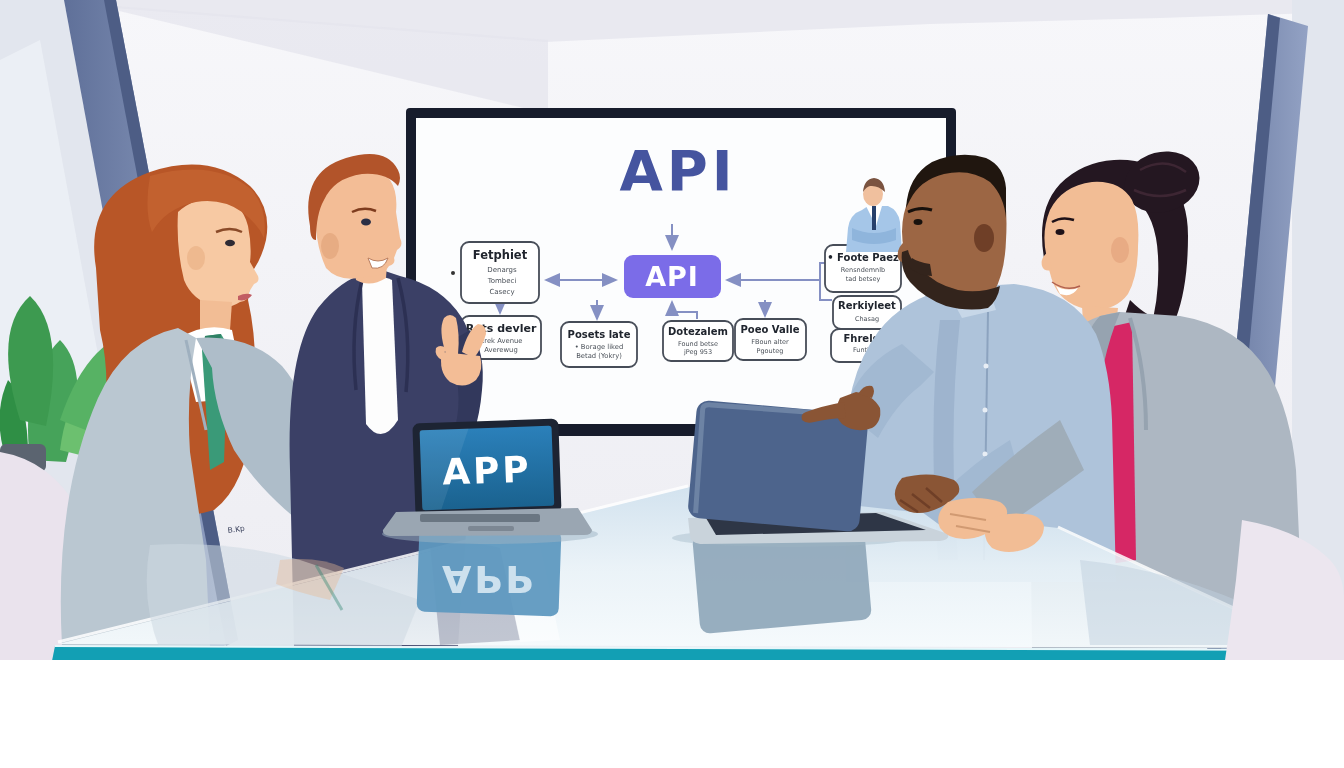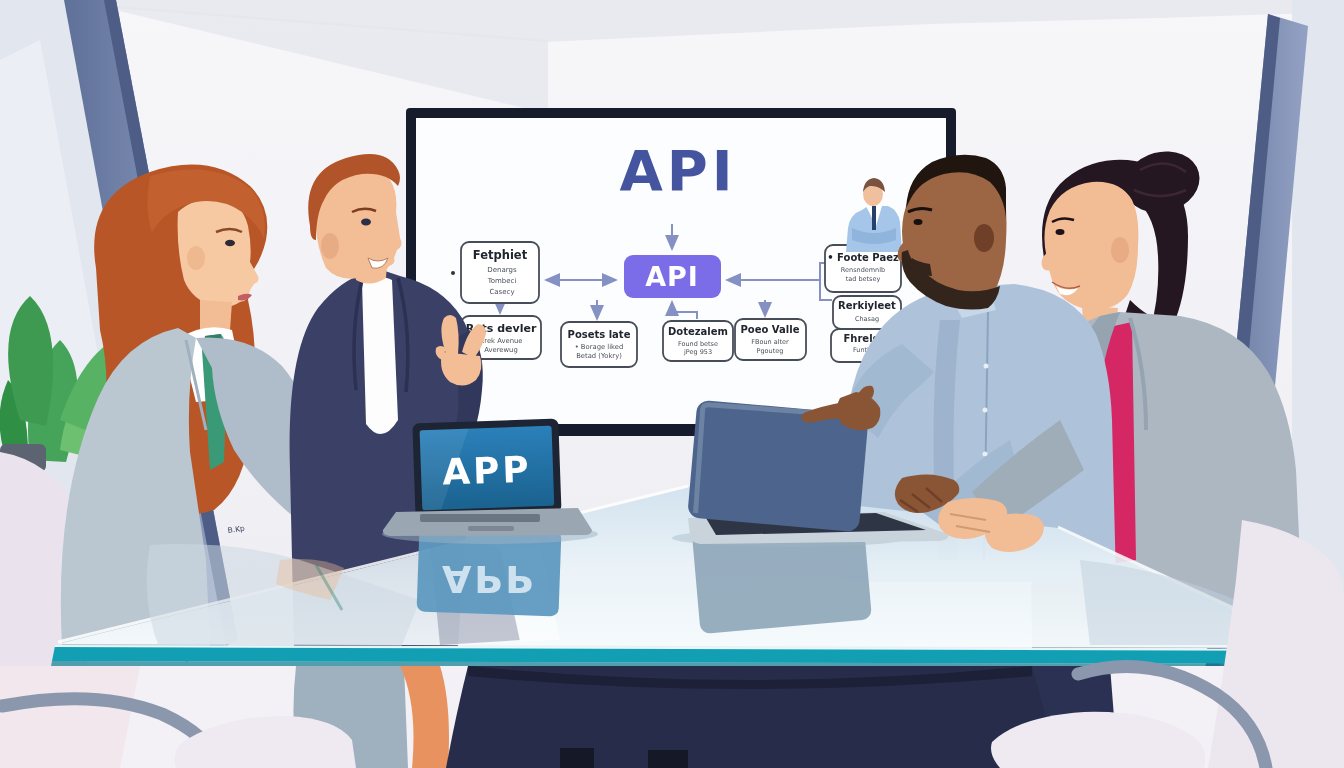--- a/index.html
+++ b/index.html
@@ -1,16 +1,16 @@
 <!DOCTYPE html>
 <html><head>
 <meta charset="utf-8">
 <style>
   html,body{margin:0;padding:0;background:#fff;}
-  .scene{position:relative;width:1344px;height:768px;overflow:hidden;font-family:"DejaVu Sans",sans-serif;}
+  .scene{position:relative;width:1344px;height:660px;overflow:hidden;font-family:"DejaVu Sans",sans-serif;}
   .scene svg{position:absolute;left:0;top:0;}
   text{font-family:"DejaVu Sans",sans-serif;}
   .nt{font-weight:bold;fill:#20252e;}
   .nl{fill:#4a5058;}
 </style>
 </head>
 <body>
 
 <div class="scene">
 <svg width="1344" height="768" viewBox="0 0 1344 768">

